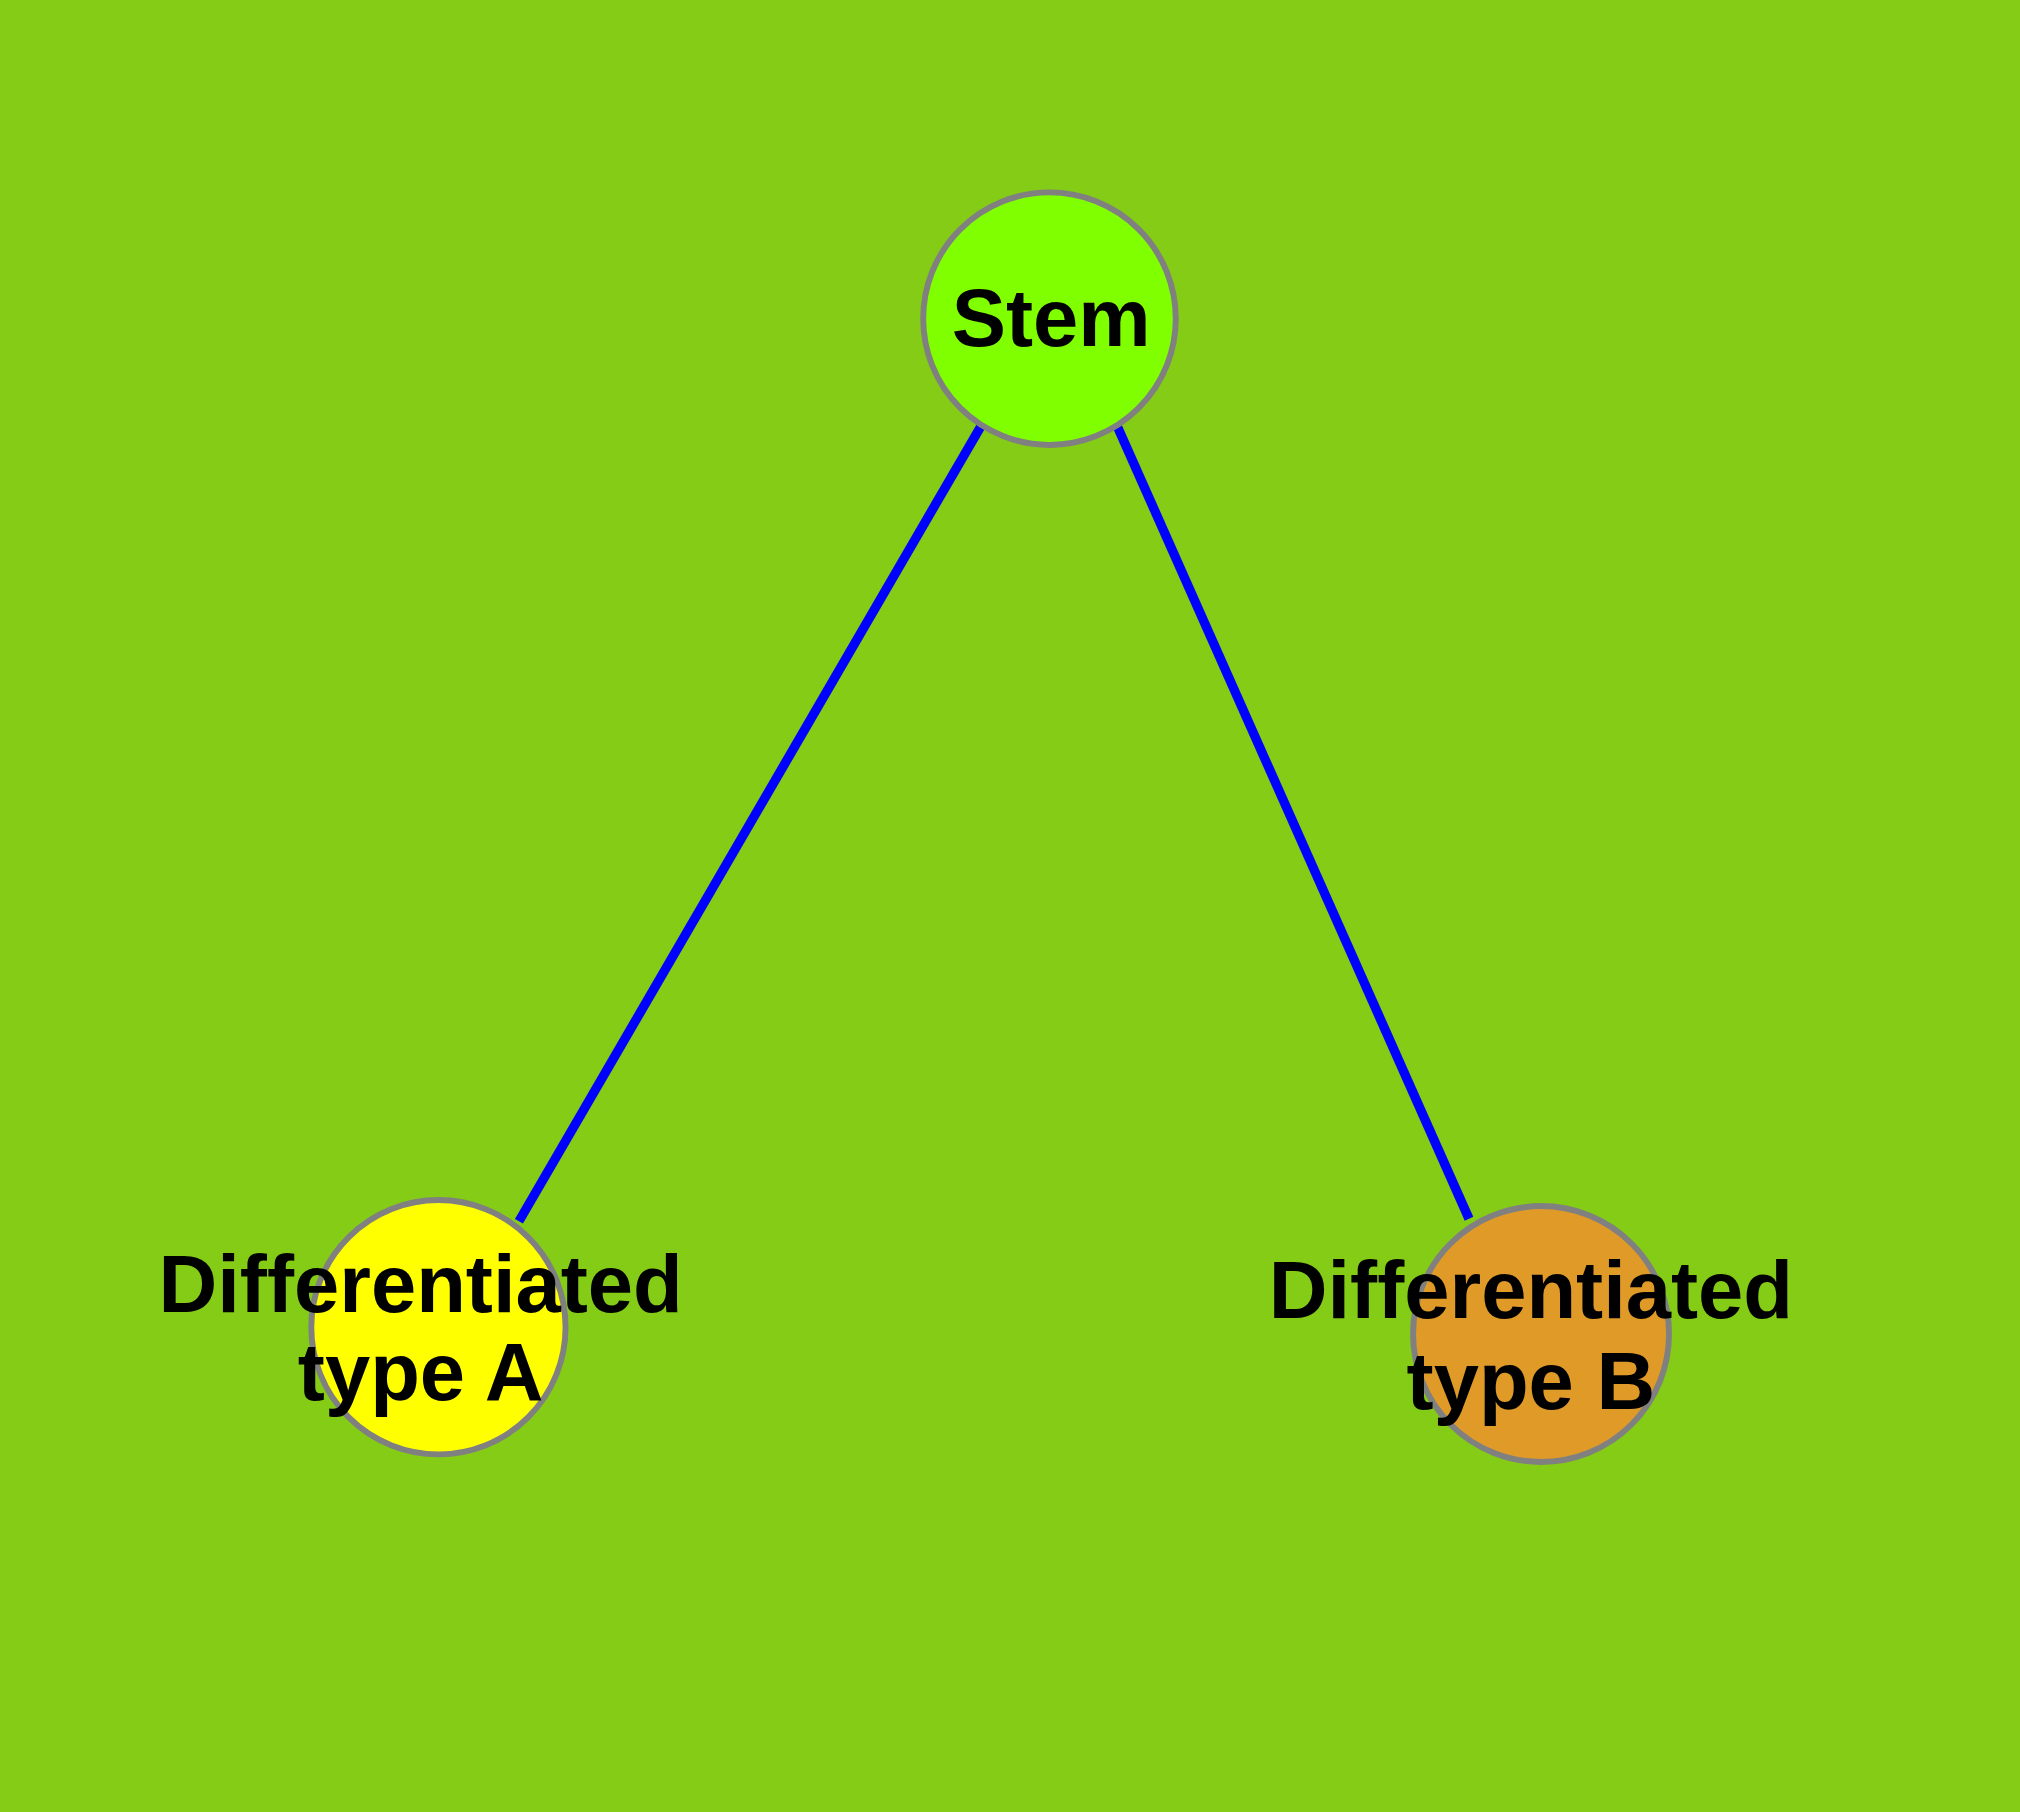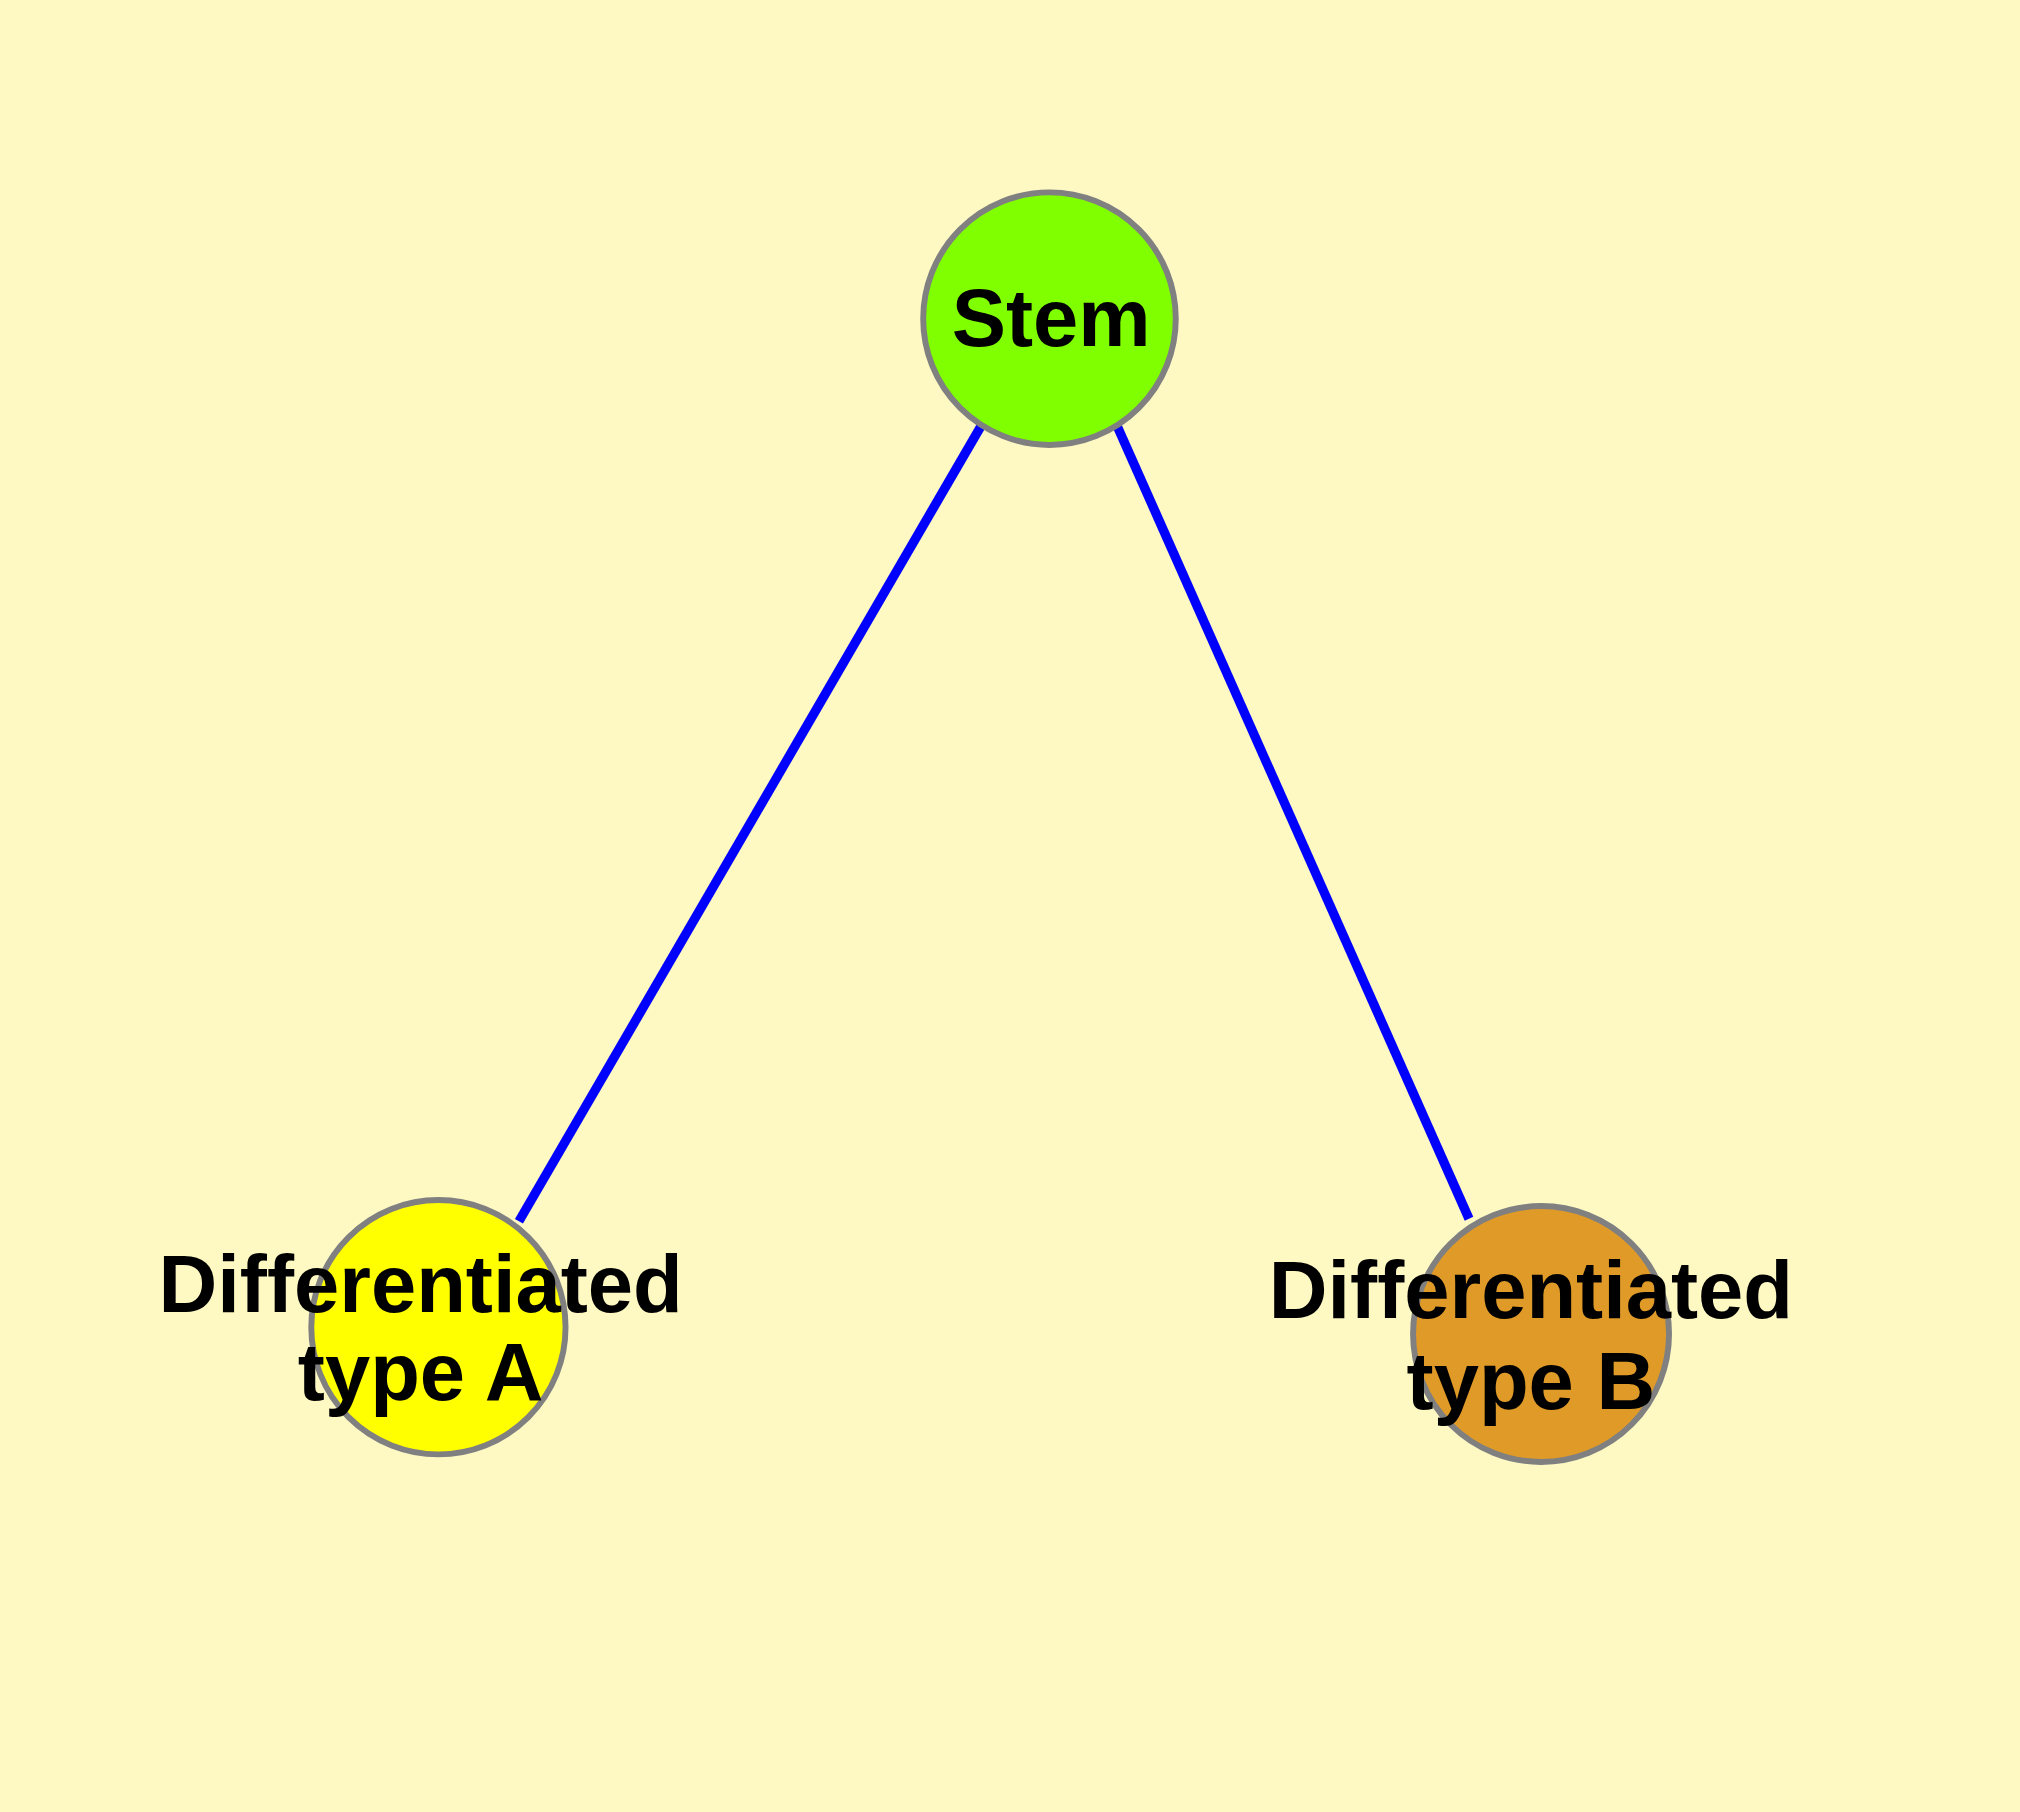--- a/index.html
+++ b/index.html
@@ -30,21 +30,21 @@
     font-family: "Liberation Sans", sans-serif;
     font-weight: bold;
     fill: #000000;
     text-anchor: middle;
     dominant-baseline: alphabetic;
   }
 </style>
 </head>
 <body>
 
-<div id="graph-canvas" style="background: #fef9c3;">
+<div id="graph-canvas" style="background: #84cc16;">
   <svg id="graph-svg" viewBox="0 0 2384 2138">
     <g id="edges-layer">
         <line x1="1157" y1="503" x2="612" y2="1441" stroke="#0000ff" stroke-width="11" stroke-linecap="butt"></line>
         <line x1="1318" y1="503" x2="1733" y2="1438" stroke="#0000ff" stroke-width="11" stroke-linecap="butt"></line>
       </g>
     <g id="nodes-layer">
         <circle cx="1238" cy="376" r="149" fill="#80ff00" stroke="#808080" stroke-width="7"></circle>
         <circle cx="517" cy="1566" r="150" fill="#ffff00" stroke="#808080" stroke-width="7"></circle>
         <circle cx="1818" cy="1574" r="151" fill="#e09a28" stroke="#808080" stroke-width="7"></circle>
       </g>

